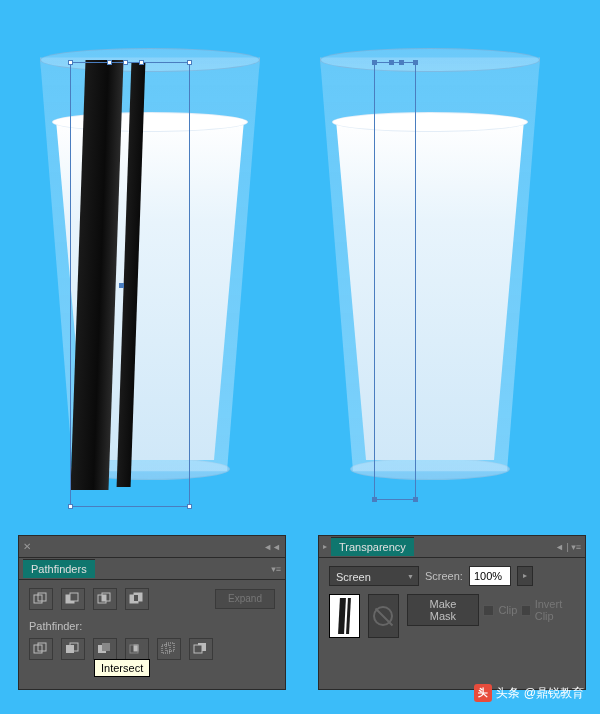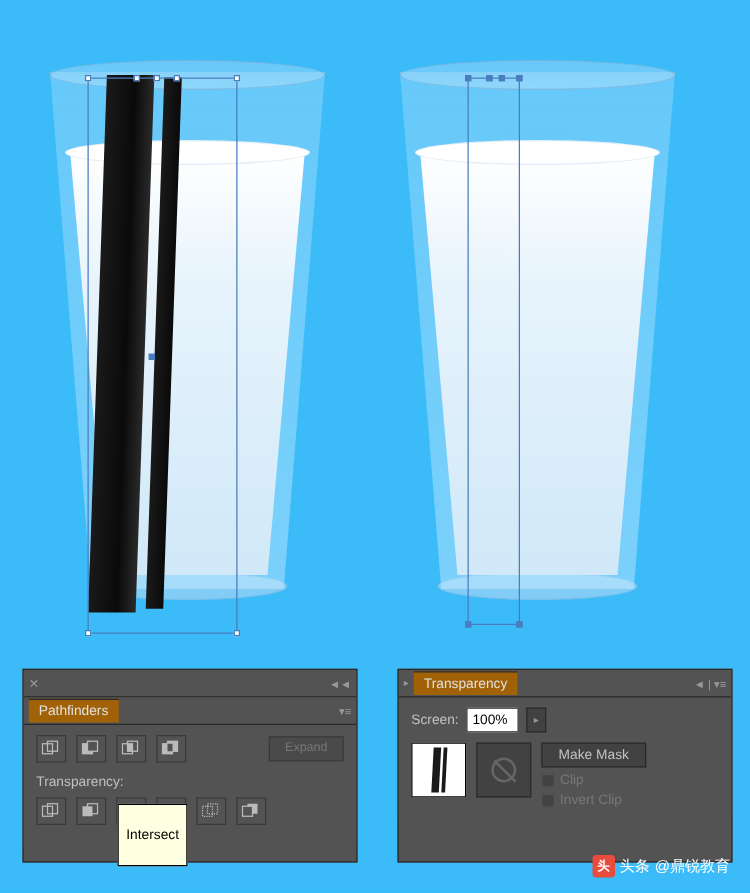--- a/index.html
+++ b/index.html
@@ -125,21 +125,21 @@
       border-bottom: 1px solid #2a2a2a;
       position: relative;
     }
     .close-x {
       color: #999;
       font-size: 10px;
       margin-right: 6px;
       cursor: pointer;
     }
     .panel-tab {
-      background: #a16207;
+      background: #0f766e;
       color: #e0e0e0;
       padding: 3px 8px;
       font-size: 11px;
       border-top: 1px solid #2a2a2a;
     }
     .panel-chevrons {
       position: absolute;
       right: 4px;
       display: flex;
       gap: 4px;
@@ -183,24 +183,24 @@
       border: 1px solid #3a3a3a;
       font-size: 10px;
       text-align: center;
       line-height: 18px;
     }
     .tooltip {
       position: absolute;
       background: #FFFFE1;
       color: #000;
       border: 1px solid #000;
-      padding: 18px 6px;
+      padding: 2px 6px;
       font-size: 11px;
       white-space: nowrap;
-      top: 4px;
+      top: 20px;
       left: 0;
       z-index: 10;
     }
     
     
     .trans-row {
       display: flex;
       gap: 6px;
       align-items: center;
       margin-bottom: 8px;
@@ -285,39 +285,38 @@
       position: absolute;
       width: 24px;
       height: 2px;
       background: #666;
       transform: rotate(45deg);
       top: 8px;
       left: -3px;
     }
     .mask-controls {
       display: flex;
-      flex-direction: column;
+      flex-direction: row;
       gap: 4px;
     }
     .make-mask-btn {
       background: #424242;
       border: 1px solid #2a2a2a;
       color: #c0c0c0;
       padding: 3px 8px;
       font-size: 11px;
       width: 84px;
       text-align: center;
     }
     .check-row {
       display: flex;
       align-items: center;
       gap: 4px;
       color: #777;
       font-size: 11px;
-      text-align: right;
     }
     .checkbox {
       width: 11px;
       height: 11px;
       border: 1px solid #555;
       background: #424242;
     }
     
     
     .watermark {
@@ -413,21 +412,21 @@
         </div>
       <div class="pf-icon">
           <svg viewBox="0 0 16 14">
             <rect x="1" y="3" width="8" height="8" fill="#bbb" stroke="#bbb"></rect>
             <rect x="5" y="1" width="8" height="8" fill="#bbb" stroke="#bbb"></rect>
             <rect x="5" y="3" width="4" height="6" fill="#535353"></rect>
           </svg>
         </div>
       <div class="expand-btn">Expand</div>
     </div>
-    <div class="section-label">Transparency:</div>
+    <div class="section-label">Pathfinder:</div>
     <div class="icon-row">
       <div class="pf-icon">
           <svg viewBox="0 0 16 14">
             <rect x="1" y="3" width="8" height="8" fill="none" stroke="#bbb"></rect>
             <rect x="5" y="1" width="8" height="8" fill="none" stroke="#bbb"></rect>
           </svg>
         </div>
       <div class="pf-icon">
           <svg viewBox="0 0 16 14">
             <rect x="1" y="3" width="8" height="8" fill="#bbb"></rect>
@@ -464,20 +463,21 @@
 </div>
 
 <div class="panel panel-transparency">
   <div class="panel-header">
     <span style="color:#999;font-size:8px;margin-right:4px">▸</span>
     <span class="panel-tab">Transparency</span>
     <span class="panel-chevrons">◄ | ▾≡</span>
   </div>
   <div class="panel-body">
     <div class="trans-row">
+      <div class="dropdown blend-mode">Screen</div>
       <span>Screen:</span>
       <input class="opacity-input" value="100%" style="">
       <div class="small-btn">▸</div>
     </div>
     <div class="thumb-row">
       <div class="thumb">
         <div class="thumb-stripe"></div>
         <div class="thumb-stripe" style="width:3px"></div>
       </div>
       <div class="mask-thumb">

